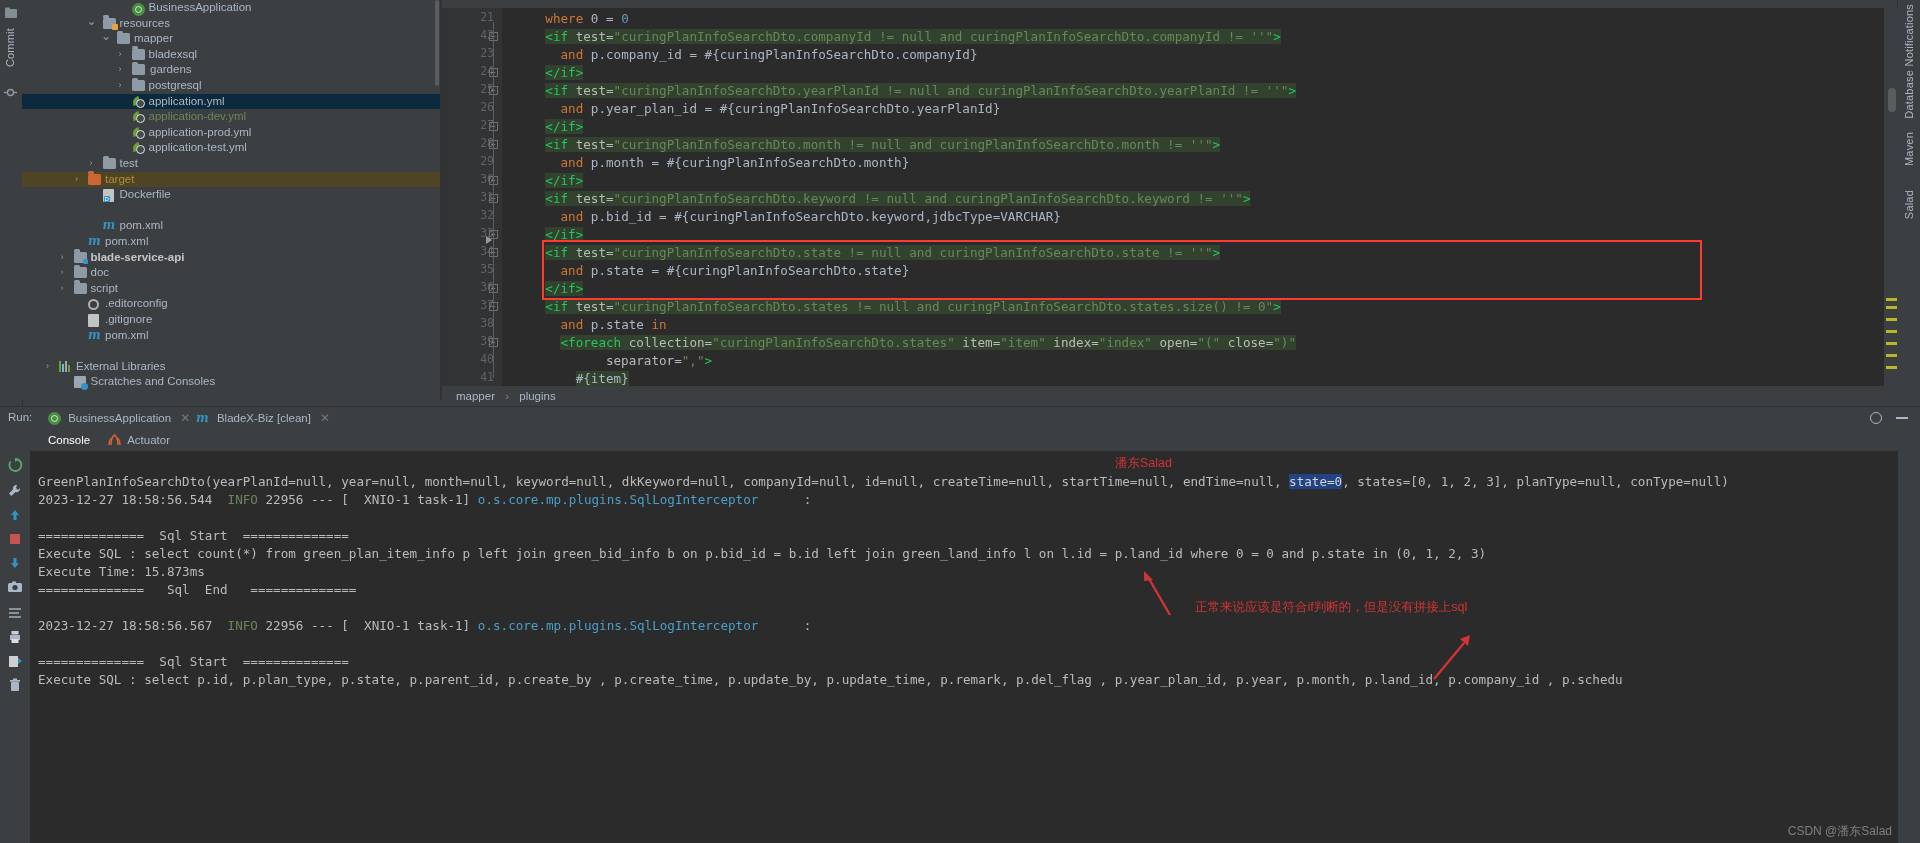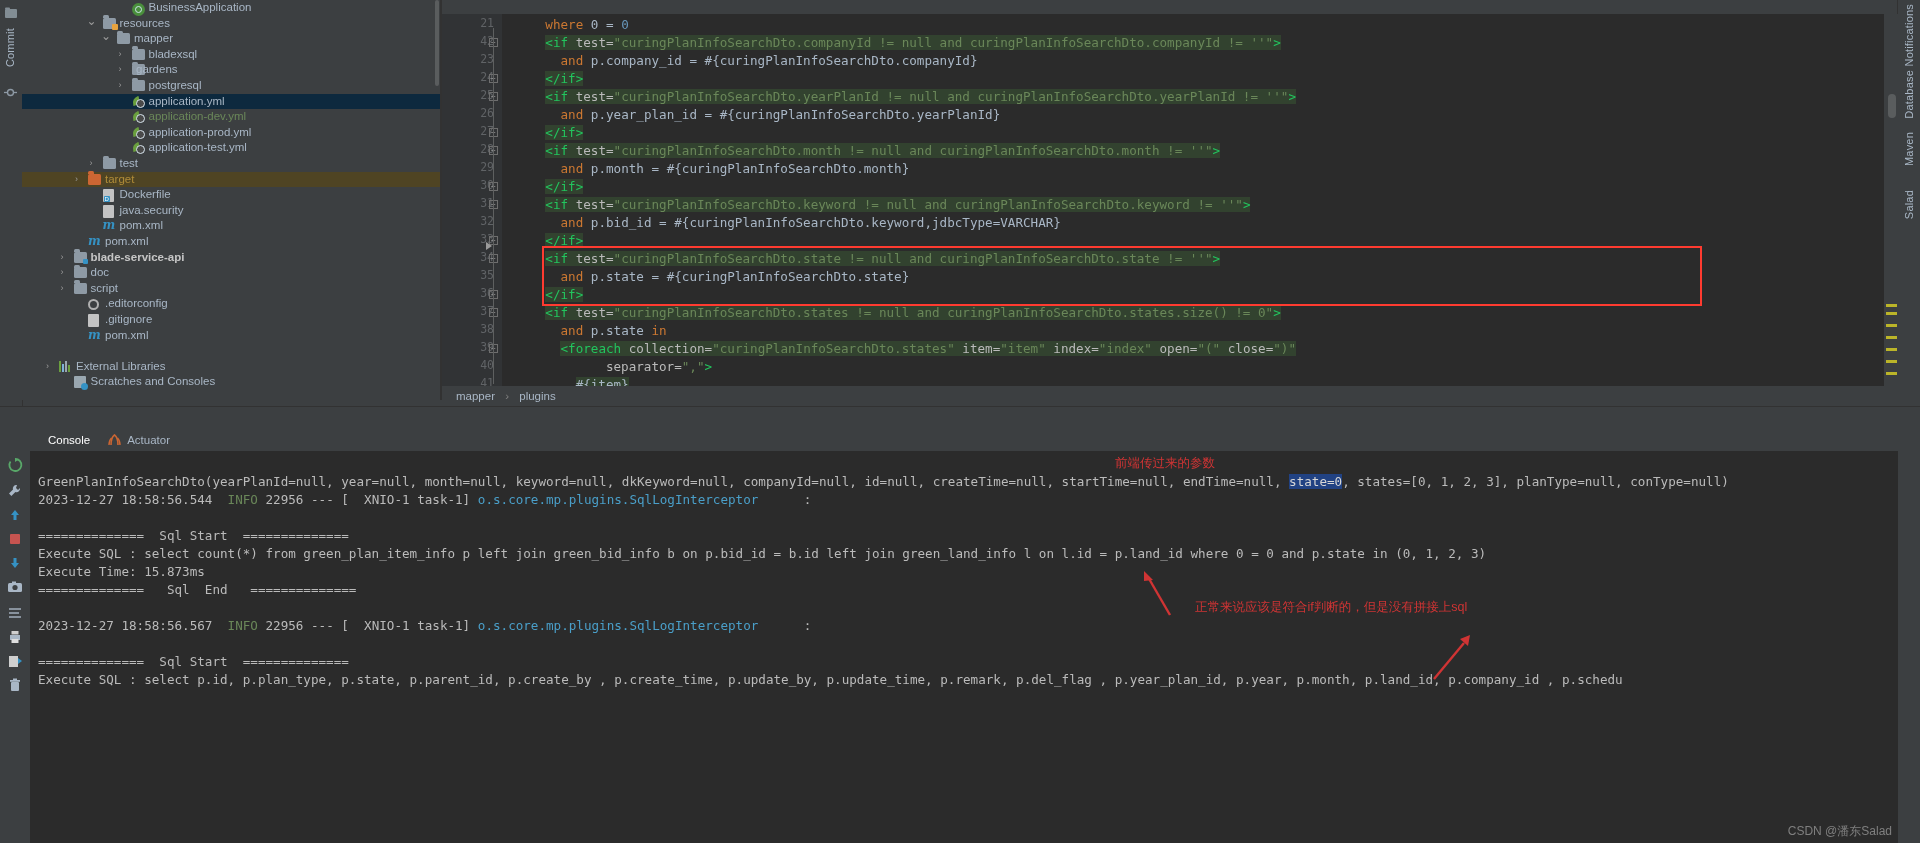--- a/index.html
+++ b/index.html
@@ -47,21 +47,21 @@
   .scico:after{content:"";position:absolute;right:-2px;bottom:-2px;width:7px;height:7px;border-radius:50%;background:#3592c4;}
   .springico{display:inline-block;width:13px;height:13px;position:relative;top:3px;}
   .springico b{position:absolute;inset:0;border-radius:50%;background:#4a8f3c;}
   .springico i{position:absolute;left:3px;top:3px;width:7px;height:7px;border-radius:50%;border:1.5px solid #cfe6ef;box-sizing:border-box;}
 
   
   .vsplit{position:absolute;left:440px;top:0;width:2px;height:400px;background:#323232;}
   .treescroll{position:absolute;left:435px;top:0;width:4px;height:86px;background:#5a5d5e;border-radius:2px;}
 
   
-  .editor{position:absolute;left:442px;top:14px;width:1456px;height:386px;background:#2b2b2b;overflow:hidden;}
+  .editor{position:absolute;left:442px;top:8px;width:1456px;height:386px;background:#2b2b2b;overflow:hidden;}
   .gutter{position:absolute;left:0;top:0;width:60px;height:386px;background:#313335;}
   .lnum{position:absolute;right:8px;color:#606366;font-size:11.5px;font-family:"DejaVu Sans Mono",monospace;text-align:right;}
   .foldbox{position:absolute;left:47px;width:9px;height:9px;border:1px solid #6e6e6e;box-sizing:border-box;color:#9a9a9a;font-size:8px;line-height:7px;text-align:center;}
   .vline{position:absolute;left:51px;width:1px;background:#5e6060;}
   .gutter2{position:absolute;left:60px;top:0;width:10px;height:386px;background:#2b2b2b;}
   .codearea{position:absolute;left:58px;top:0;right:0;height:386px;}
   .cline{position:absolute;left:0;height:18px;line-height:18px;white-space:pre;font-family:"DejaVu Sans Mono",monospace;font-size:12.6px;color:#a9b7c6;}
   .cline .bg{background:#32422f;}
   .tag{color:#22c55e;}
   .attr{color:#bababa;}
@@ -157,21 +157,21 @@
         <span class="tlabel" style="left: 112px;">mapper</span>
       </div>
       <div class="trow" style="top: 46.8px; position: absolute; left: 0px; right: 0px;">
         <span class="arrow" style="left: 93.5px;">›</span>
         <span class="ticon" style="left: 109.5px;"><span class="fld"></span></span>
         <span class="tlabel" style="left: 126.5px;">bladexsql</span>
       </div>
       <div class="trow" style="top: 62.4px; position: absolute; left: 0px; right: 0px;">
         <span class="arrow" style="left: 93.5px;">›</span>
         <span class="ticon" style="left: 109.5px;"><span class="fld"></span></span>
-        <span class="tlabel" style="left: 114px; text-align: right;">gardens</span>
+        <span class="tlabel" style="left: 128px; text-align: right;">gardens</span>
       </div>
       <div class="trow" style="top: 78px; position: absolute; left: 0px; right: 0px;">
         <span class="arrow" style="left: 93.5px;">›</span>
         <span class="ticon" style="left: 109.5px;"><span class="fld"></span></span>
         <span class="tlabel" style="left: 126.5px;">postgresql</span>
       </div>
       <div class="trow sel" style="top: 93.6px; position: absolute; left: 0px; right: 0px;">
         <span class="ticon" style="left: 109.5px;"><span class="yml"><span class="leaf"></span><span class="gear"></span></span></span>
         <span class="tlabel" style="left: 126.5px;">application.yml</span>
       </div>
@@ -193,24 +193,20 @@
         <span class="tlabel" style="left: 97.5px;">test</span>
       </div>
       <div class="trow tgt" style="top: 171.6px; position: absolute; left: 0px; right: 0px;">
         <span class="arrow" style="left: 50px;">›</span>
         <span class="ticon" style="left: 66px;"><span class="fld orange"></span></span>
         <span class="tlabel ylw" style="left: 83px;">target</span>
       </div>
       <div class="trow" style="top: 187.2px; position: absolute; left: 0px; right: 0px;">
         <span class="ticon" style="left: 80.5px;"><span class="doc-ico"><span>D</span></span></span>
         <span class="tlabel" style="left: 97.5px;">Dockerfile</span>
-      </div>
-      <div class="trow" style="top: 202.8px; position: absolute; left: 0px; right: 0px;">
-        <span class="ticon" style="left: 80.5px;"><span class="doc-ico"></span></span>
-        <span class="tlabel" style="left: 97.5px;">java.security</span>
       </div>
       <div class="trow" style="top: 218.4px; position: absolute; left: 0px; right: 0px;">
         <span class="ticon" style="left: 80.5px;"><span class="mico">m</span></span>
         <span class="tlabel" style="left: 97.5px;">pom.xml</span>
       </div>
       <div class="trow" style="top: 234px; position: absolute; left: 0px; right: 0px;">
         <span class="ticon" style="left: 66px;"><span class="mico">m</span></span>
         <span class="tlabel" style="left: 83px;">pom.xml</span>
       </div>
       <div class="trow" style="top: 249.6px; position: absolute; left: 0px; right: 0px;">
@@ -330,20 +326,38 @@
   </div>
 
   <div class="crumbbar">
     <span>mapper</span>
     <span class="sep">›</span>
     <span>plugins</span>
   </div>
 
   <div class="runwin">
 
+    <div class="runhdr">
+      <span class="runlabel">Run:</span>
+
+      <div class="runtab active" style="left:48px;">
+        <span class="springico"><b></b><i></i></span>
+        <span style="padding-left:4px;">BusinessApplication</span>
+        <span class="tclose">✕</span>
+      </div>
+
+      <div class="runtab" style="left:196px;">
+        <span class="mico">m</span>
+        <span style="padding-left:5px;">BladeX-Biz [clean]</span>
+        <span class="tclose">✕</span>
+      </div>
+
+      <div class="gear2"></div>
+      <div class="minus"></div>
+    </div>
 
     <div class="subtabs">
       <div class="subtab active" style="left:48px;">
         <span>Console</span>
       </div>
       <div class="subtab" style="left:108px;">
         <svg width="13" height="12" viewBox="0 0 13 12" style="vertical-align:-2px">
           <path d="M3 11 C3 5 5 2 6.5 1 C8 2 10 5 10 11" fill="none" stroke="#cc6633" stroke-width="1.6"></path>
           <path d="M1 11 C1 7 2.5 5 3.5 4" fill="none" stroke="#cc6633" stroke-width="1.4"></path>
           <path d="M12 11 C12 7 10.5 5 9.5 4" fill="none" stroke="#cc6633" stroke-width="1.4"></path>
@@ -419,21 +433,21 @@
 
     <div class="cl" style="top: 22px;"><span>GreenPlanInfoSearchDto(yearPlanId=null, year=null, month=null, keyword=null, dkKeyword=null, companyId=null, id=null, createTime=null, startTime=null, endTime=null, </span><span class="sel0">state=0</span><span>, states=[0, 1, 2, 3], planType=null, conType=null)</span></div>
         <div class="cl" style="top: 40px;"><span>2023-12-27 18:58:56.544  </span><span class="info">INFO</span><span> 22956 --- [  XNIO-1 task-1] </span><span class="cyan">o.s.core.mp.plugins.SqlLogInterceptor</span><span>      :</span></div>
         <div class="cl" style="top: 76px;"><span>==============  Sql Start  ==============</span></div>
         <div class="cl" style="top: 94px;"><span>Execute SQL : select count(*) from green_plan_item_info p left join green_bid_info b on p.bid_id = b.id left join green_land_info l on l.id = p.land_id where 0 = 0 and p.state in (0, 1, 2, 3)</span></div>
         <div class="cl" style="top: 112px;"><span>Execute Time: 15.873ms</span></div>
         <div class="cl" style="top: 130px;"><span>==============   Sql  End   ==============</span></div>
         <div class="cl" style="top: 166px;"><span>2023-12-27 18:58:56.567  </span><span class="info">INFO</span><span> 22956 --- [  XNIO-1 task-1] </span><span class="cyan">o.s.core.mp.plugins.SqlLogInterceptor</span><span>      :</span></div>
         <div class="cl" style="top: 202px;"><span>==============  Sql Start  ==============</span></div>
         <div class="cl" style="top: 220px;"><span>Execute SQL : select p.id, p.plan_type, p.state, p.parent_id, p.create_by , p.create_time, p.update_by, p.update_time, p.remark, p.del_flag , p.year_plan_id, p.year, p.month, p.land_id, p.company_id , p.schedu</span></div>
-        <div class="ann" style="left: 1085px; top: 4px; font-family: &quot;Liberation Sans&quot;, sans-serif;">前端传过来的参数</div>
+        <div class="ann" style="left: 1085px; top: 4px; font-family: &quot;Liberation Sans&quot;, sans-serif;">潘东Salad</div>
         <div class="ann" style="left: 1165px; top: 148px;">正常来说应该是符合if判断的，但是没有拼接上sql</div>
         <div style="position: absolute; left: 1110px; top: 120px; width: 40px; height: 46px;"><svg width="40" height="46" viewBox="0 0 40 46">
             <line x1="30" y1="44" x2="8" y2="6" stroke="#d03434" stroke-width="2.4"></line>
             <path d="M4 0 L13 9 L4 10 Z" fill="#d03434"></path>
           </svg></div>
         <div style="position: absolute; left: 1400px; top: 182px; width: 46px; height: 48px;"><svg width="46" height="48" viewBox="0 0 46 48">
             <line x1="4" y1="46" x2="34" y2="10" stroke="#d03434" stroke-width="2.4"></line>
             <path d="M40 2 L30 6 L38 13 Z" fill="#d03434"></path>
           </svg></div>
         <div class="wm">CSDN @潘东Salad</div>

